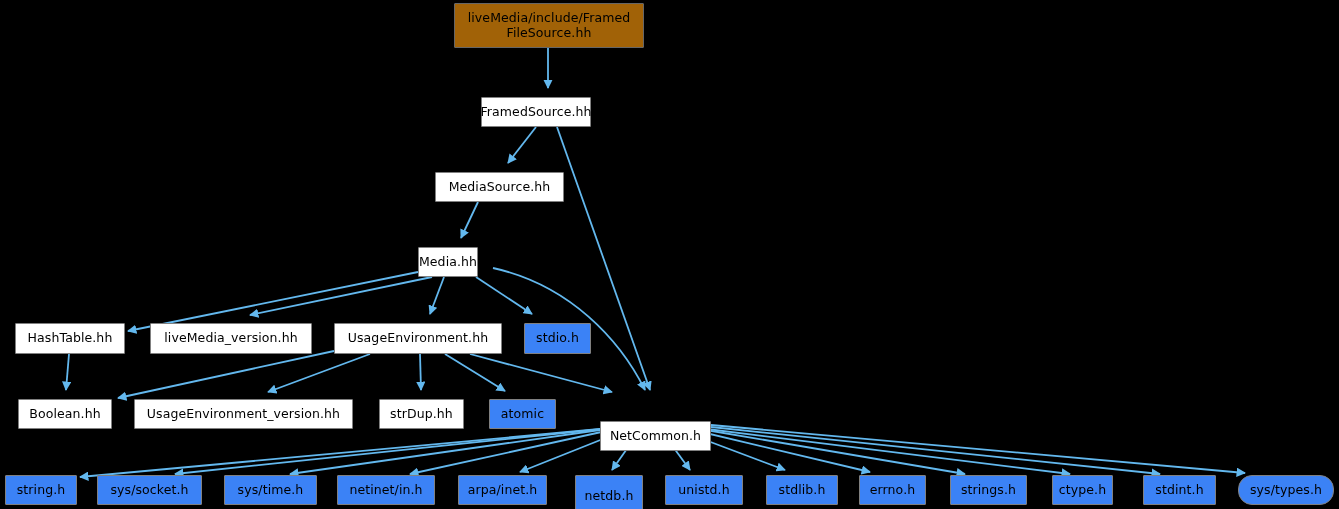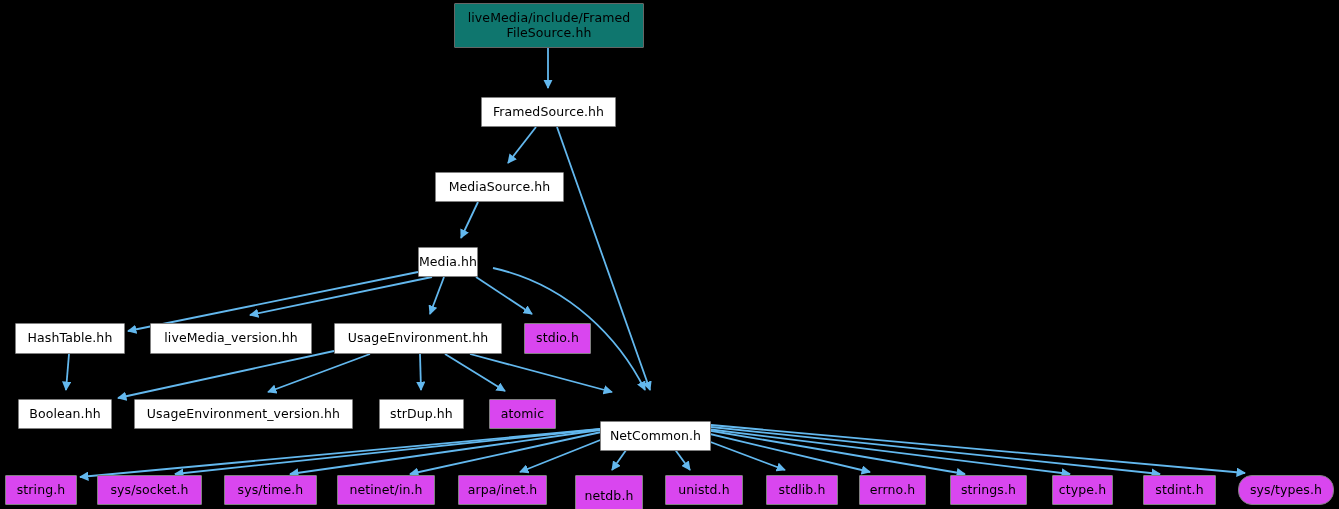--- a/index.html
+++ b/index.html
@@ -3,22 +3,22 @@
 <meta charset="utf-8">
 <style>
   html,body{margin:0;padding:0;background:#000;}
   #stage{position:relative;width:1339px;height:509px;background:#000;overflow:hidden;}
   svg#edges{position:absolute;left:0;top:0;width:1339px;height:509px;}
   .node{position:absolute;box-sizing:border-box;display:flex;align-items:center;
         justify-content:center;text-align:center;font-family:"DejaVu Sans",sans-serif;
         font-size:12.5px;color:#000;line-height:1.18;letter-spacing:0.1px;
         border:1px solid #808080;border-radius:1px;}
   .node.white{background:#ffffff;}
-  .node.grey{background:#d946ef;}
-  .node.root{background:#0f766e;border:1px solid #666666;}
+  .node.grey{background:#3b82f6;}
+  .node.root{background:#a16207;border:1px solid #666666;}
   .node .lbl{padding:0 4px;white-space:pre-line;}
 </style>
 </head>
 <body>
 
 <div id="stage">
   <svg id="edges" viewBox="0 0 1339 509" xmlns="http://www.w3.org/2000/svg">
     <defs>
       <marker id="arrow" viewBox="0 0 10 10" refX="9" refY="5" markerWidth="5.2" markerHeight="5.2" orient="auto-start-reverse">
         <path d="M0,0 L10,5 L0,10 z" fill="#63b8ee"></path>
@@ -53,21 +53,21 @@
         <path d="M707,429 L1070,474" marker-end="url(#arrow)" stroke="#63b8ee"></path>
         <path d="M711,427 L1160,474" marker-end="url(#arrow)" stroke="#63b8ee"></path>
         <path d="M711,425 L1245,473" marker-end="url(#arrow)" stroke="#63b8ee"></path>
       </g>
   </svg>
   <div id="node-layer">
       <div class="node root" style="left: 454px; top: 3px; width: 190px; height: 45px;">
         <span class="lbl">liveMedia/include/Framed
 FileSource.hh</span>
       </div>
-      <div class="node white" style="left: 481px; top: 97px; width: 135px; height: 30px; text-align: center;">
+      <div class="node white" style="left: 481px; top: 97px; width: 110px; height: 30px; text-align: center;">
         <span class="lbl">FramedSource.hh</span>
       </div>
       <div class="node white" style="left: 435px; top: 172px; width: 129px; height: 30px;">
         <span class="lbl">MediaSource.hh</span>
       </div>
       <div class="node white" style="left: 418px; top: 247px; width: 60px; height: 30px;">
         <span class="lbl">Media.hh</span>
       </div>
       <div class="node white" style="left: 15px; top: 323px; width: 110px; height: 31px;">
         <span class="lbl">HashTable.hh</span>

